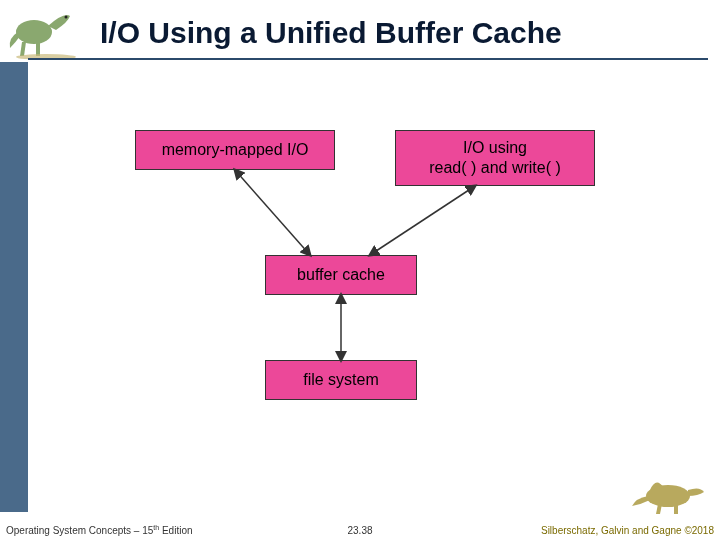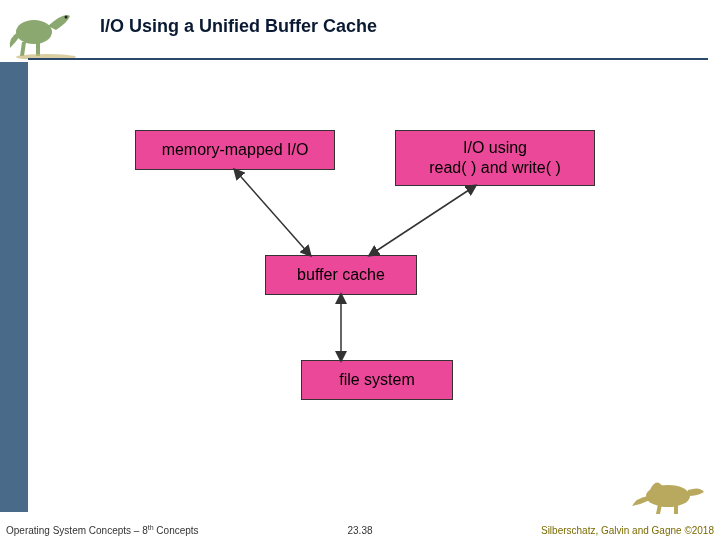--- a/index.html
+++ b/index.html
@@ -23,21 +23,21 @@
     position: absolute;
     left: 6px;
     top: 2px;
     width: 80px;
     height: 58px;
   }
   .title {
     position: absolute;
     left: 100px;
     top: 16px;
-    font-size: 18px;
+    font-size: 30px;
     font-weight: bold;
     color: #0a1a33;
   }
   .title-rule {
     position: absolute;
     left: 28px;
     right: 12px;
     top: 58px;
     height: 0;
     border-top: 2px solid #2b4a6b;
@@ -57,21 +57,21 @@
     align-items: center;
     justify-content: center;
     text-align: center;
     font-size: 16px;
     line-height: 1.25;
     padding: 6px 10px;
   }
   #box-mmio { left: 0;   top: 0;   width: 200px; height: 40px; }
   #box-rw   { left: 260px; top: 0; width: 200px; height: 56px; }
   #box-cache{ left: 130px; top: 125px; width: 152px; height: 40px; }
-  #box-fs   { left: 130px; top: 230px; width: 152px; height: 40px; margin-left: 36px; }
+  #box-fs   { left: 130px; top: 230px; width: 152px; height: 40px; }
   .conn {
     position: absolute;
     pointer-events: none;
   }
   .footer {
     position: absolute;
     left: 0; right: 0; bottom: 0;
     height: 24px;
     background: #fff;
     font-size: 10px;
@@ -164,17 +164,17 @@
     <path d="M58 24 Q70 20 74 26 Q68 30 58 30 Z" fill="#b8a95e"></path>
     <path d="M20 24 Q26 10 34 22" fill="#b8a95e"></path>
     <path d="M28 38 L26 48 L30 48 L32 38 Z" fill="#b8a95e"></path>
     <path d="M44 38 L44 48 L48 48 L48 38 Z" fill="#b8a95e"></path>
     <path d="M18 30 Q6 32 2 40 Q12 38 20 34 Z" fill="#b8a95e"></path>
   </svg>
 </div>
 
 <div class="footer">
   <span class="footer-left">
-    <span>Operating System Concepts – 8</span><sup>th</sup><span> Concepts</span>
+    <span>Operating System Concepts – 15</span><sup>th</sup><span> Edition</span>
   </span>
   <span class="footer-center">23.38</span>
   <span class="footer-right">Silberschatz, Galvin and Gagne ©2018</span>
 </div>
 
 </body></html>

